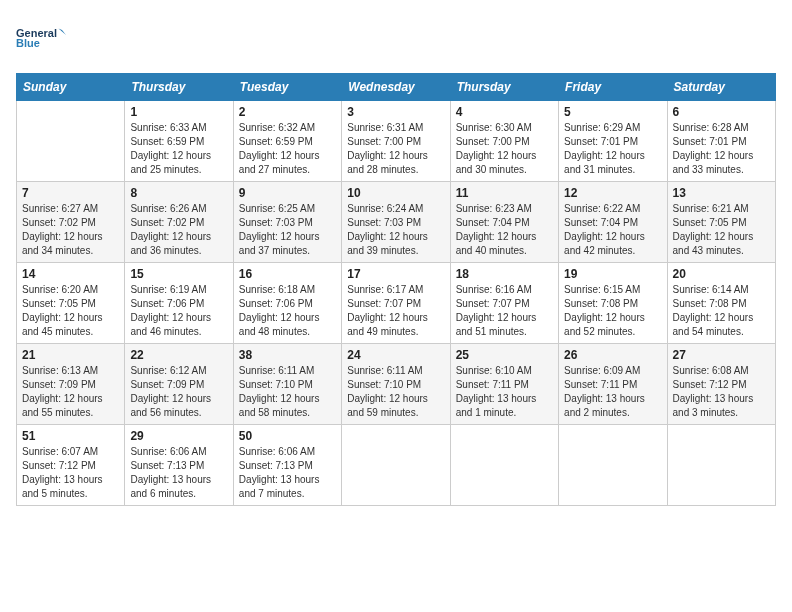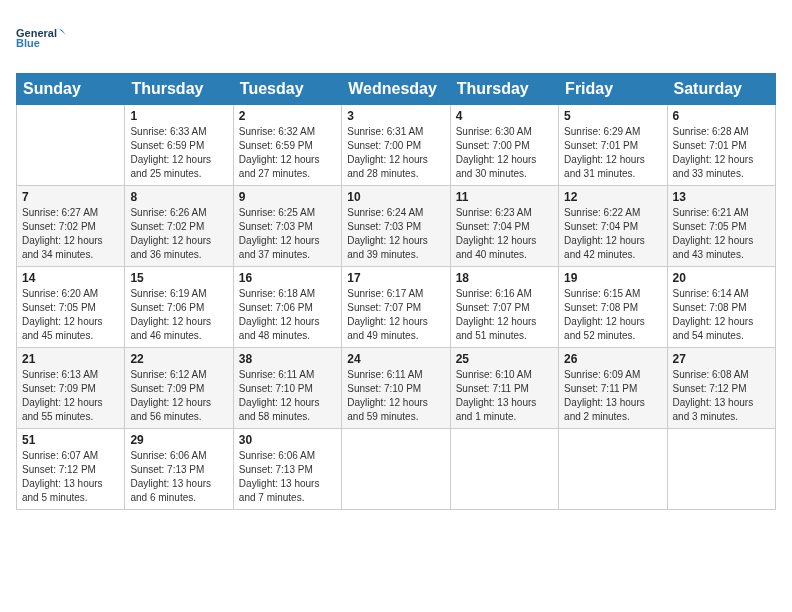--- a/index.html
+++ b/index.html
@@ -36,23 +36,24 @@
     .calendar {
       width: 100%;
       border-collapse: collapse;
       font-size: 11px;
     }
     .calendar th {
       background: #2a7db5;
       color: #fff;
       text-align: left;
       padding: 6px 6px;
-      font-size: 16px;
+      font-size: 12px;
       font-weight: bold;
       border: 1px solid #2a7db5;
+      font-style: italic;
     }
     .calendar td {
       vertical-align: top;
       border: 1px solid #ccc;
       padding: 4px 5px;
       width: calc(100% / 7);
       min-height: 80px;
       background: #fff;
     }
     .calendar tr:nth-child(even) td {
@@ -223,21 +224,21 @@
       <tr>
         <td>
           <div class="day-num">51</div>
           <div class="day-info">Sunrise: 6:07 AM<br>Sunset: 7:12 PM<br>Daylight: 13 hours<br>and 5 minutes.</div>
         </td>
         <td>
           <div class="day-num">29</div>
           <div class="day-info">Sunrise: 6:06 AM<br>Sunset: 7:13 PM<br>Daylight: 13 hours<br>and 6 minutes.</div>
         </td>
         <td>
-          <div class="day-num">30</div>
+          <div class="day-num">50</div>
           <div class="day-info">Sunrise: 6:06 AM<br>Sunset: 7:13 PM<br>Daylight: 13 hours<br>and 7 minutes.</div>
         </td>
         <td class="empty-cell"></td>
         <td class="empty-cell"></td>
         <td class="empty-cell"></td>
         <td class="empty-cell"></td>
       </tr>
     </tbody>
 </table>
 

